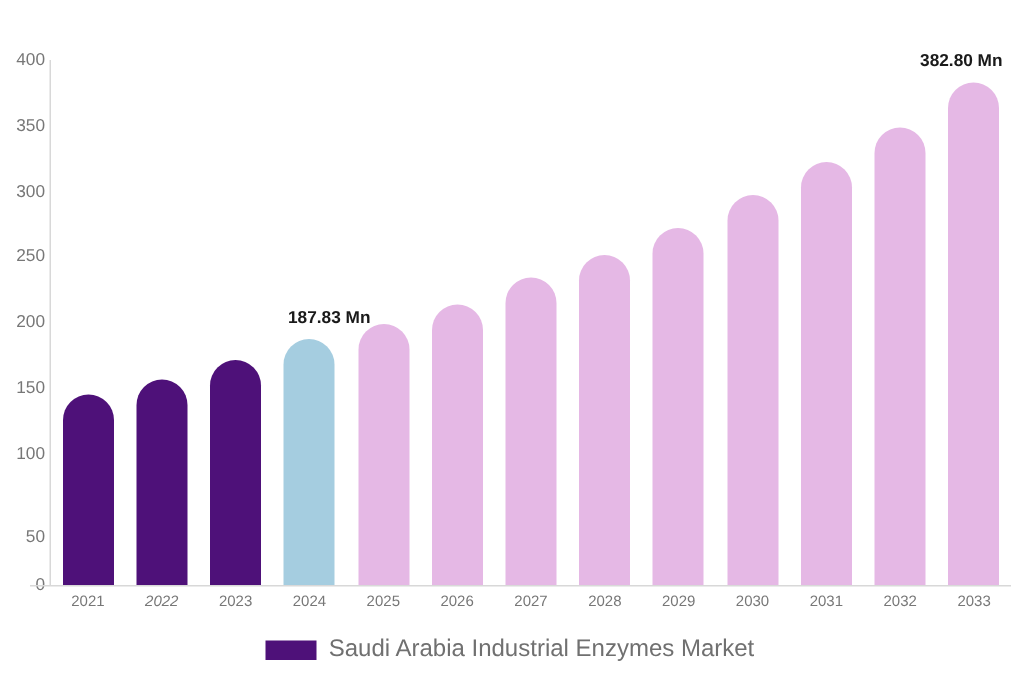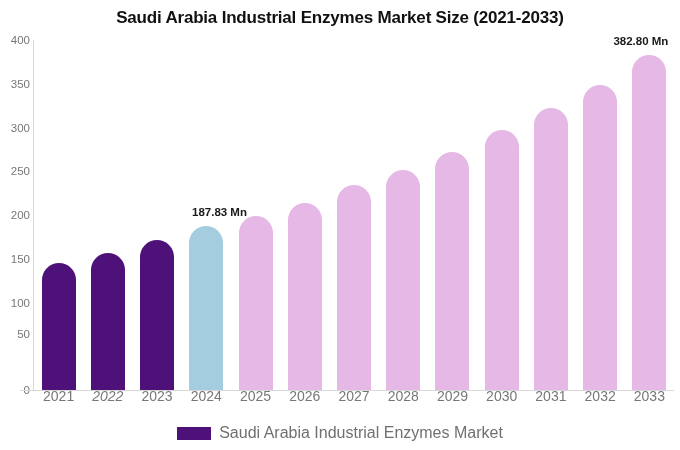--- a/index.html
+++ b/index.html
@@ -74,22 +74,22 @@
     width: 34px;
     border-radius: 17px 17px 0 0;
   }
   .bar-col {
     position: absolute;
     bottom: 60px;
     height: 350px;
   }
   .x-label {
     position: absolute;
-    top: 388px;
-    font-size: 14px;
+    top: 396px;
+    font-size: 10px;
     color: #777777;
     text-align: center;
   }
   .value-label {
     position: absolute;
     font-size: 11.5px;
     font-weight: bold;
     color: #1a1a1a;
     white-space: nowrap;
   }
@@ -110,25 +110,24 @@
   #legend-label {
     font-size: 16px;
     color: #707070;
   }
 </style>
 </head>
 <body>
 
 <div id="chart-root">
 
-  <div id="chart-title">Saudi Arabia Industrial Enzymes Market Size (2021-2033)</div>
 
   <div id="y-ticks">
       <div class="y-tick" style="top: 390px;">0</div>
-      <div class="y-tick" style="top: 334px;">50</div>
+      <div class="y-tick" style="top: 358px;">50</div>
       <div class="y-tick" style="top: 302.5px;">100</div>
       <div class="y-tick" style="top: 258.75px;">150</div>
       <div class="y-tick" style="top: 215px;">200</div>
       <div class="y-tick" style="top: 171.25px;">250</div>
       <div class="y-tick" style="top: 127.5px;">300</div>
       <div class="y-tick" style="top: 83.75px;">350</div>
       <div class="y-tick" style="top: 40px;">400</div>
     </div>
 
   <div id="y-axis-line"></div>

